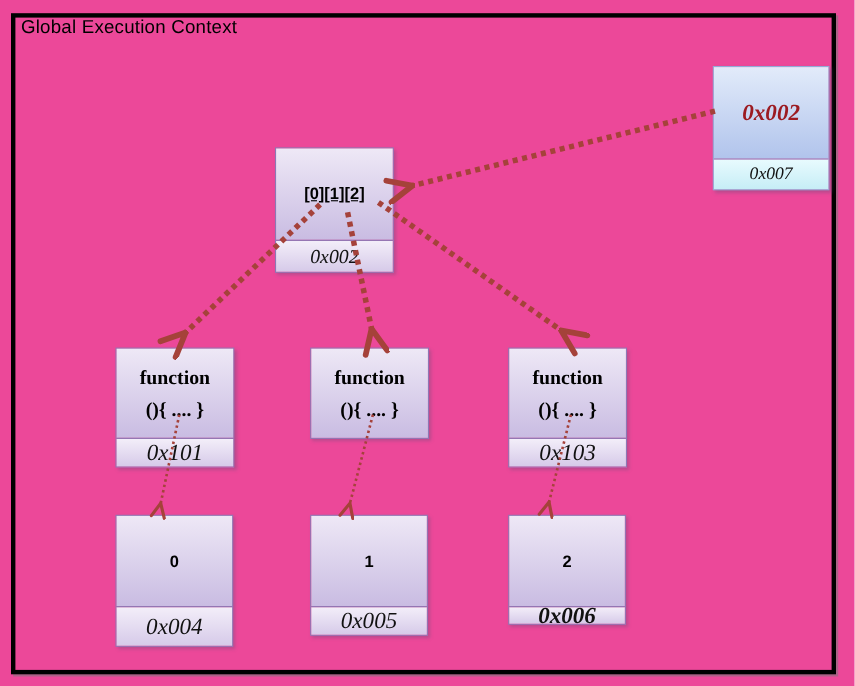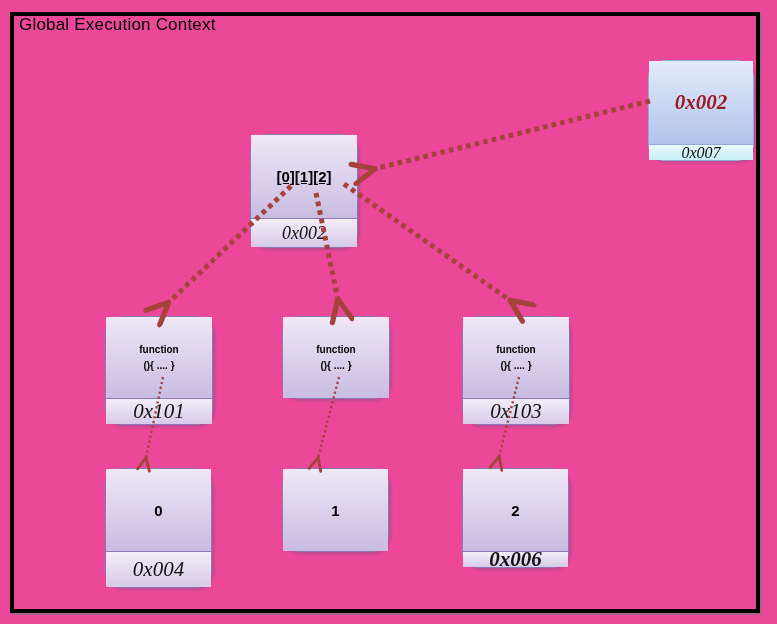--- a/index.html
+++ b/index.html
@@ -22,21 +22,20 @@
     position:absolute;left:19px;top:15px;font-size:17px;color:#000;
     letter-spacing:.2px;
   }
   .fs-label{
     position:absolute;left:648px;top:26px;width:106px;text-align:center;
     font-size:20px;font-weight:bold;color:#000;
   }
   .membox{
     position:absolute;box-sizing:border-box;
     box-shadow:2px 2px 3px rgba(90,80,120,.35);
-    border-radius:17px;
   }
   .membox .box-main,.membox .box-addr{
     box-sizing:border-box;display:flex;align-items:center;justify-content:center;
     text-align:center;
   }
   .purple{border:1.5px solid var(--border-purple,#8b79b5);}
   .purple .box-main{background:linear-gradient(#eee8f6,#c9bce2);}
   .purple .box-addr{border-top:1.5px solid var(--border-purple,#8b79b5);
     background:linear-gradient(#f3eef9,#d6cae9);}
   .blue{border:1.5px solid var(--border-blue,#92abd6);}
@@ -45,42 +44,42 @@
     background:linear-gradient(#e8fbfe,#c6edf6);}
   .box-addr{
     font-family:"Liberation Serif",serif;font-style:italic;font-size:21px;color:#111;
   }
   .bold-label{font-weight:bold;color:#000;}
   .fs-value{
     font-family:"Liberation Serif",serif;font-style:italic;font-weight:bold;
     font-size:21px;color:var(--address-red,#9c1b22);
   }
   .array-value{font-size:15px;}
-  .func-lines{font-size:10px;line-height:1.6;}
+  .func-lines{font-size:18px;line-height:1.6;font-family:Liberation Serif, serif;}
   .func-lines span{display:block;}
   .num-value{font-size:15px;}
   .addr-big{font-size:18px;}
   .overlay{position:absolute;left:0;top:0;pointer-events:none;}
   .arrow-line{stroke:var(--arrow,#a5423a);fill:none;}
   .arrow-thick{stroke-width:5;stroke-dasharray:4.6 4.2;}
   .arrow-thin{stroke-width:2.4;stroke-dasharray:2.2 2.8;}
   .arrow-head{stroke:var(--arrow,#a5423a);fill:none;}
 </style>
 </head>
 <body>
 
 <div class="canvas">
   <div class="frame"></div>
 
   <div class="title">Global Execution Context</div>
 
 
   <div class="membox blue" style="left:648px;top:60px;width:106px;">
     <div class="box-main fs-value" style="height:83px;">0x002</div>
-    <div class="box-addr" style="height:16px;font-size:16px;">0x007</div>
+    <div class="box-addr" style="height:28px;font-size:16px;">0x007</div>
   </div>
 
   <div class="membox purple" style="left:250px;top:134px;width:108px;">
     <div class="box-main bold-label array-value" style="height:83px;text-decoration:underline;">[0][1][2]</div>
     <div class="box-addr addr-big" style="height:29px;">0x002</div>
   </div>
 
   <div class="membox purple" style="left:105px;top:316px;width:108px;">
     <div class="box-main bold-label func-lines" style="height:81px;">
       <div>
@@ -110,20 +109,21 @@
     <div class="box-addr" style="height:26px;font-family:Liberation Serif, serif;">0x103</div>
   </div>
 
   <div class="membox purple" style="left:105px;top:468px;width:107px;">
     <div class="box-main bold-label num-value" style="height:82px;">0</div>
     <div class="box-addr" style="height:36px;">0x004</div>
   </div>
 
   <div class="membox purple" style="left:282px;top:468px;width:107px;">
     <div class="box-main bold-label num-value" style="height:82px;">1</div>
+    <div class="box-addr" style="height:26px;">0x005</div>
   </div>
 
   <div class="membox purple" style="left:462px;top:468px;width:107px;">
     <div class="box-main bold-label num-value" style="height:82px;">2</div>
     <div class="box-addr" style="height:16px;font-weight:bold;">0x006</div>
   </div>
 
   <svg class="overlay" width="777" height="624" viewBox="0 0 777 624">
     <defs>
       <marker id="headThick" markerUnits="strokeWidth" markerWidth="6" markerHeight="5.2" refX="0.7" refY="2.4" orient="auto">

